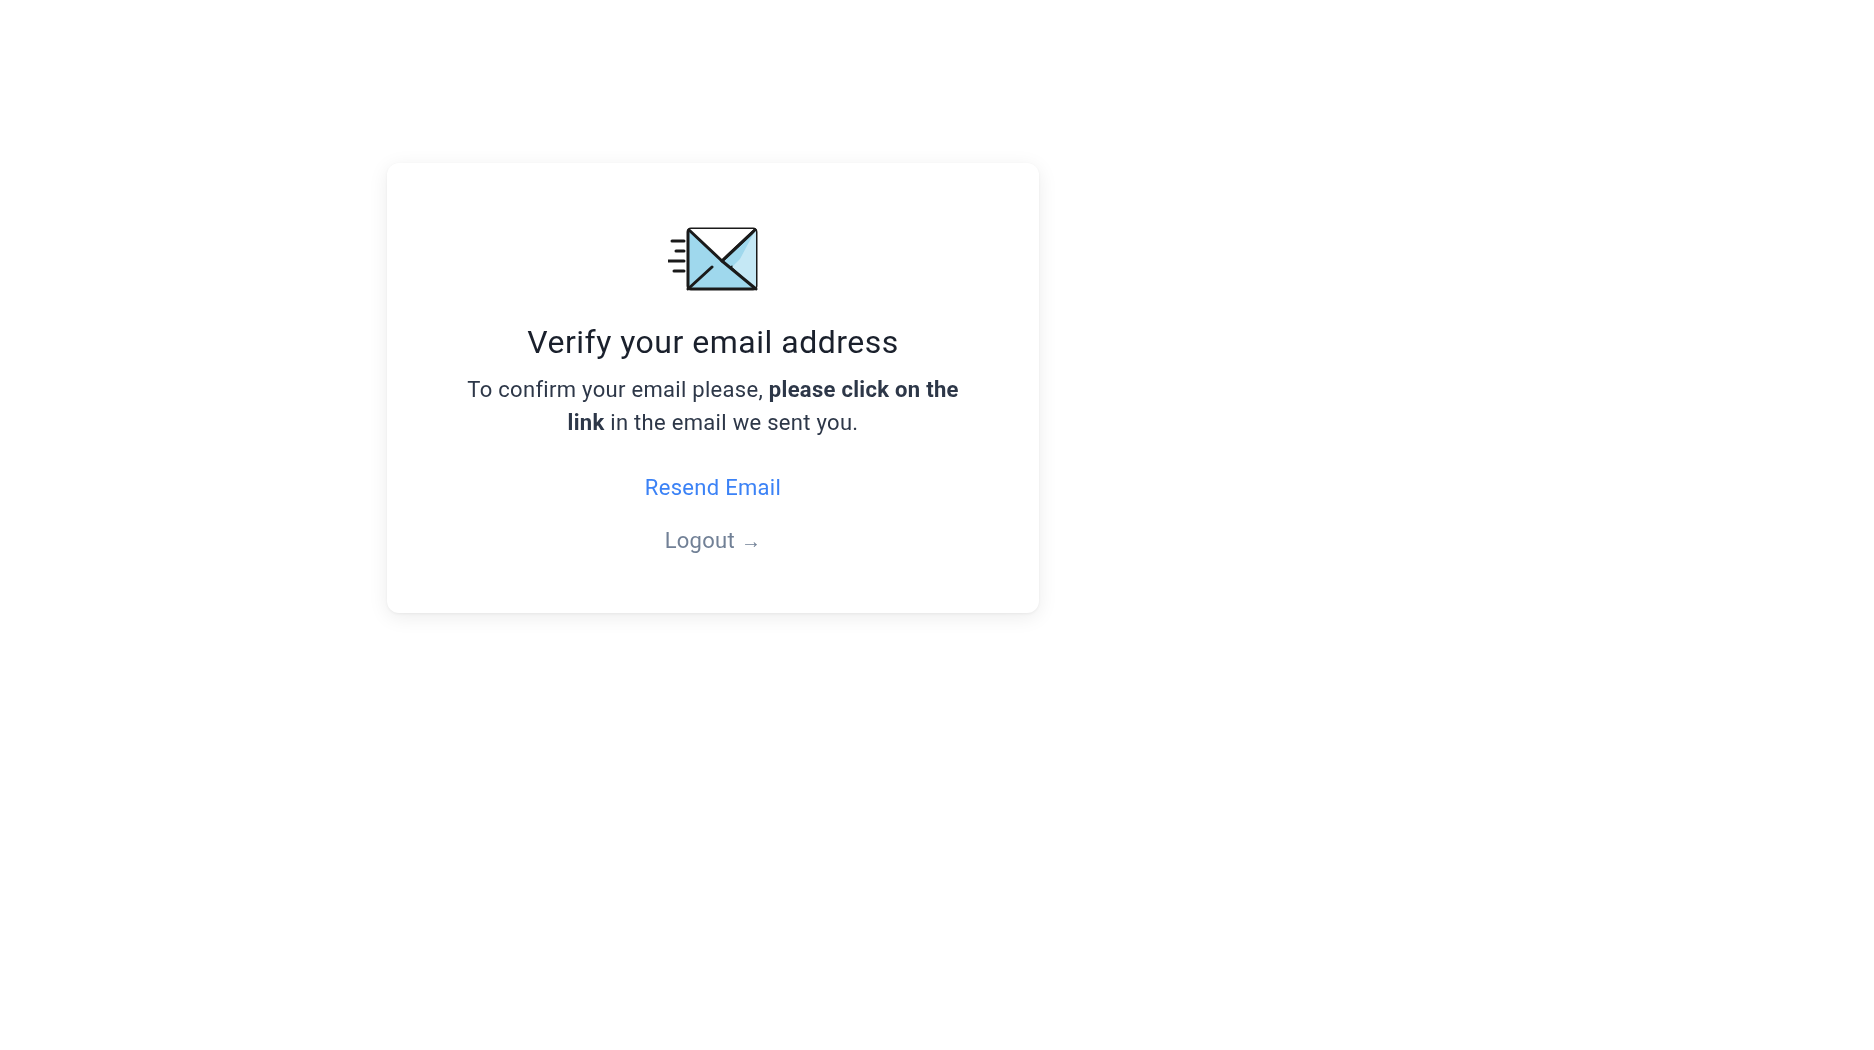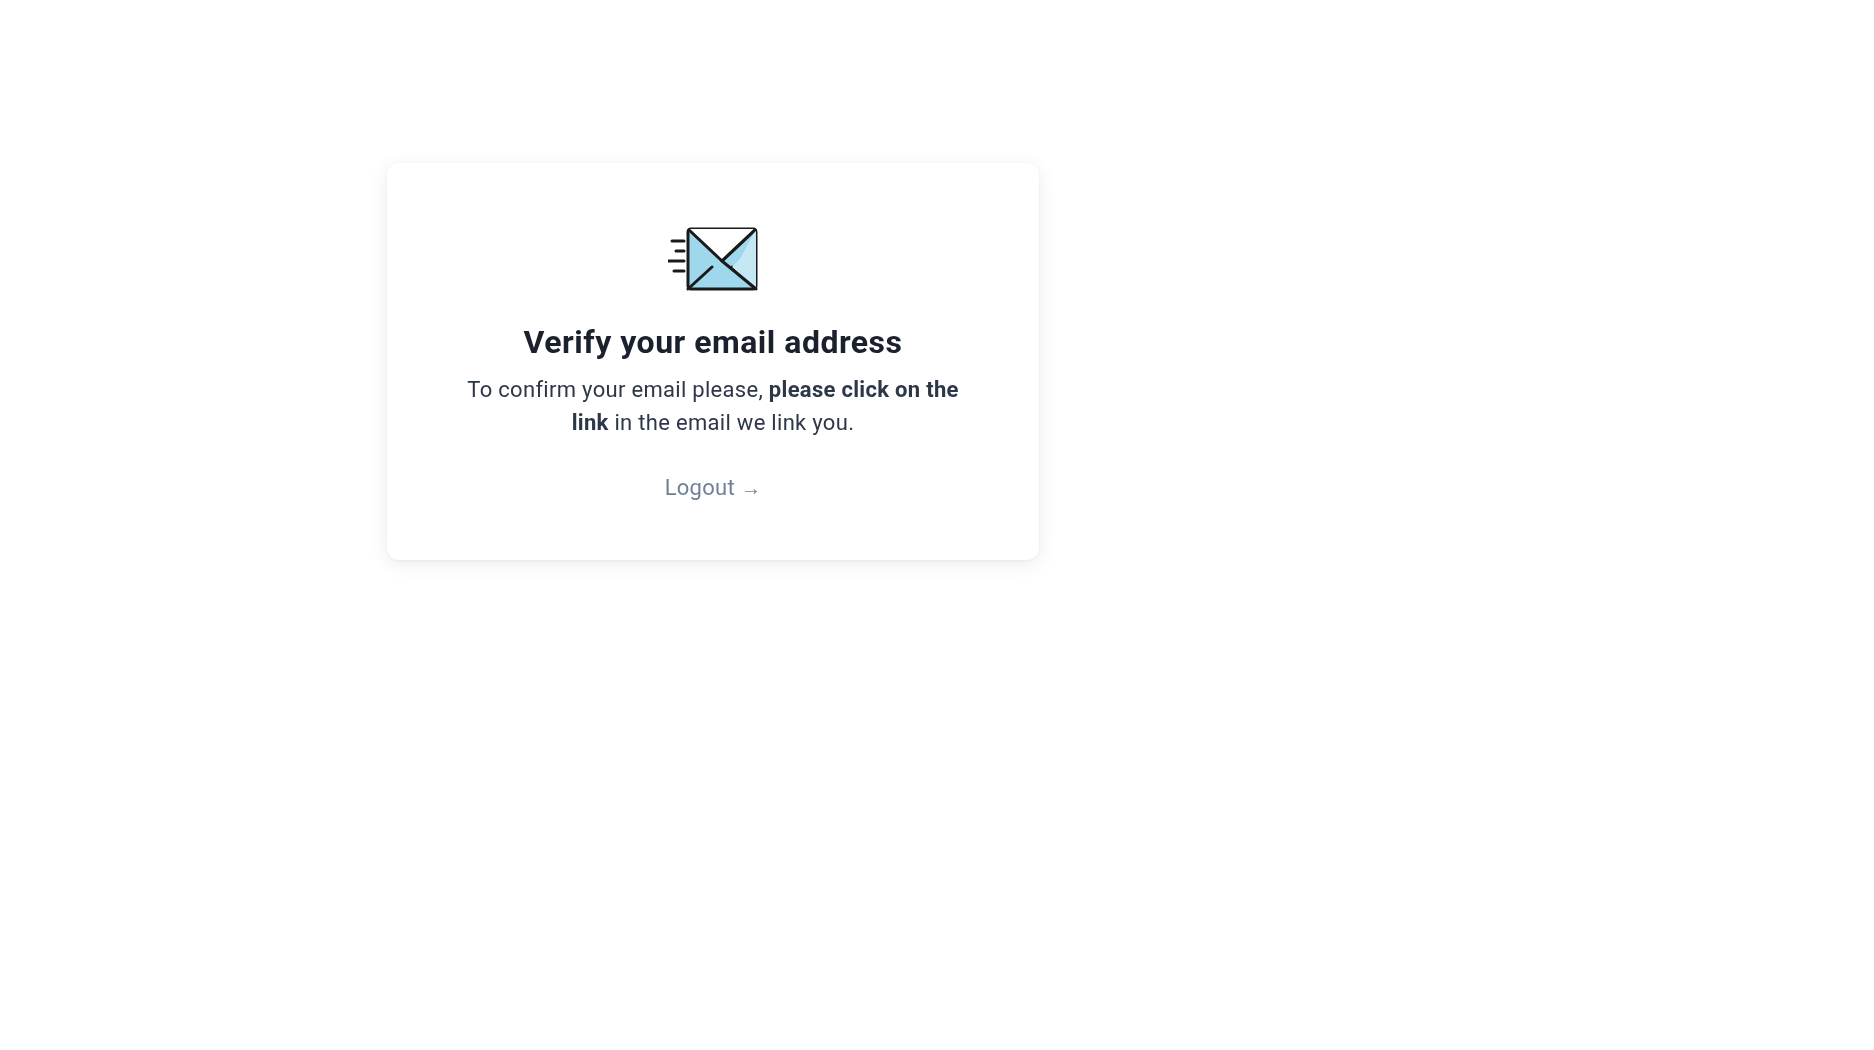--- a/index.html
+++ b/index.html
@@ -31,21 +31,21 @@
     
     .envelope-icon {
       width: 90px;
       height: 64px;
       margin: 0 auto 32px auto;
       display: block;
     }
     
     .title {
       font-size: 32px;
-      font-weight: 700;
+      font-weight: 400;
       color: #1a202c;
       letter-spacing: 0.5px;
       margin-bottom: 12px;
     }
     
     .description {
       font-size: 22px;
       color: #2d3748;
       line-height: 1.5;
       letter-spacing: 0.3px;
@@ -101,21 +101,22 @@
 
     <path d="M 88 62 L 64 40" fill="none" stroke="#1a1a1a" stroke-width="3" stroke-linecap="round"></path>
 
     <path d="M 88 2 L 88 62 L 64 40 L 72 32 Z" fill="#c5e8f5"></path>
     <path d="M 88 2 L 54 34 L 88 62" fill="none" stroke="#1a1a1a" stroke-width="3" stroke-linejoin="round"></path>
   </svg>
   
   <h1 class="title">Verify your email address</h1>
   
   <p class="description">
-    <span>To confirm your email please, </span><span class="bold">please click on the link</span><span> in the email we link you.</span>
+    <span>To confirm your email please, </span><span class="bold">please click on the link</span><span> in the email we sent you.</span>
   </p>
   
+  <a class="resend-link">Resend Email</a>
   
   <a class="logout-link">
     <span>Logout</span>
     <span class="arrow">→</span>
   </a>
 </div>
 
 </body></html>

